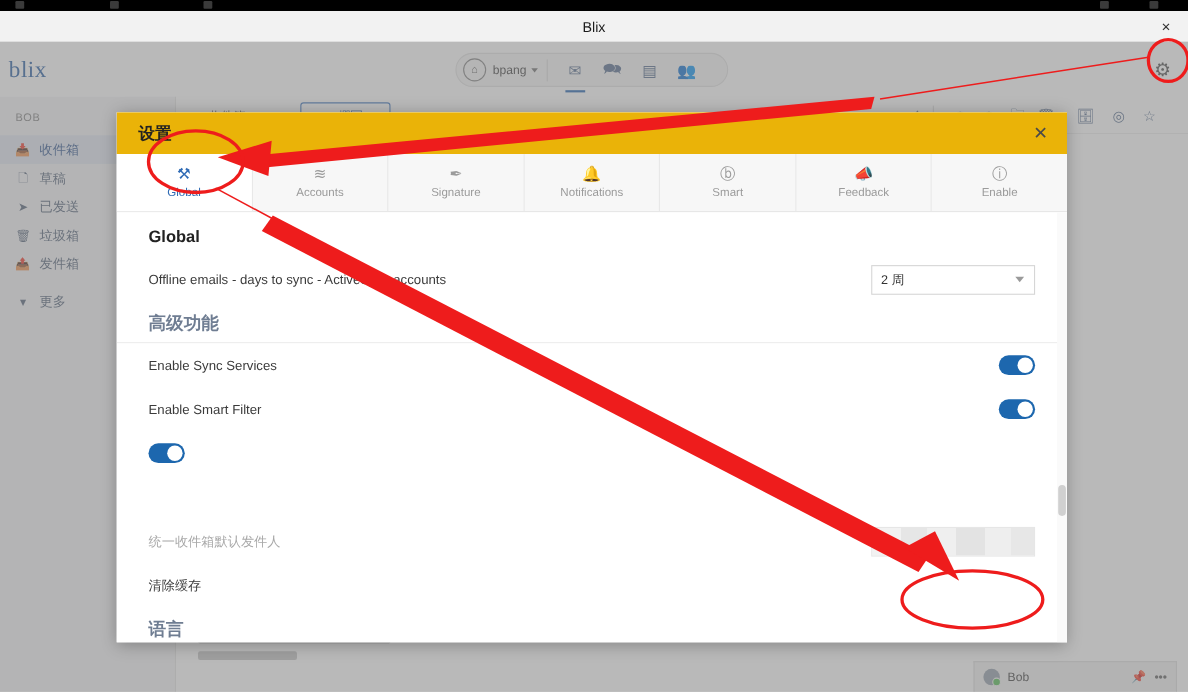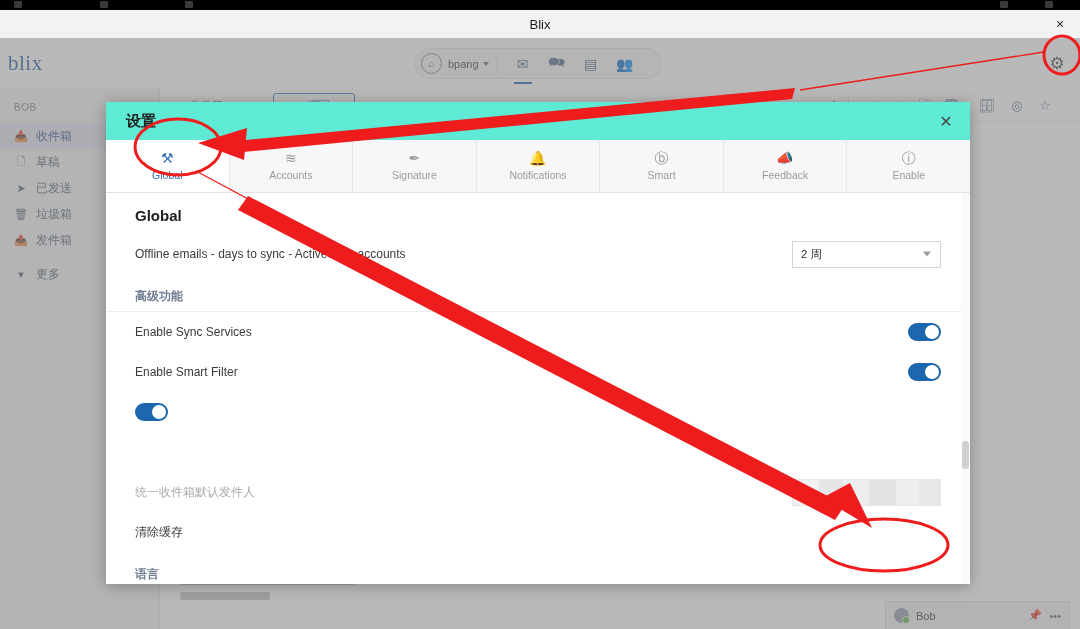--- a/index.html
+++ b/index.html
@@ -145,21 +145,21 @@
   .chatbar .cnm { font-size:11px; color:#4a4a4a; flex:1; }
   .chatbar .cic { font-size:11px; color:#6a6a6a; }
 
   
   .modal {
     position:absolute; left:106px; top:92px; width:864px; height:482px;
     background:#ffffff; box-shadow:0 2px 14px rgba(0,0,0,0.28);
     overflow:hidden;
   }
   .modal-head {
-    height:38px; background:#5eead4; position:relative;
+    height:38px; background:#eab308; position:relative;
     display:flex; align-items:center;
   }
   .modal-head .mtitle { font-size:15px; color:#222; margin-left:20px; font-weight:bold;}
   .modal-head .mclose {
     position:absolute; right:14px; top:50%; transform:translateY(-50%);
     font-size:16px; color:#4a4a4a; width:20px;height:20px;
     display:flex;align-items:center;justify-content:center;
   }
 
   .tabstrip {
@@ -186,21 +186,21 @@
     padding:14px 0 10px 29px;
   }
   .row {
     height:40px; display:flex; align-items:center;
     padding:0 29px; position:relative;
   }
   .row .lbl { font-size:12px; color:#3b3b3b; flex:1; }
   .row .lbl.muted { color:#a9a9a9; }
   .group-head {
     height:38px; display:flex; align-items:flex-end; padding:0 13px 6px 29px;
-    font-size:12px; color:#6f7d92; font-weight:bold;
+    font-size:16px; color:#6f7d92; font-weight:bold;
     border-bottom:1px solid #ededed;
   }
 
   .select {
     width:149px; height:27px; border:1px solid #d6d6d6; background:#fff;
     display:flex; align-items:center; padding:0 8px;
     font-size:11.5px; color:#333; position:relative;
   }
   .select .scar {
     position:absolute; right:9px; top:50%; transform:translateY(-50%);

